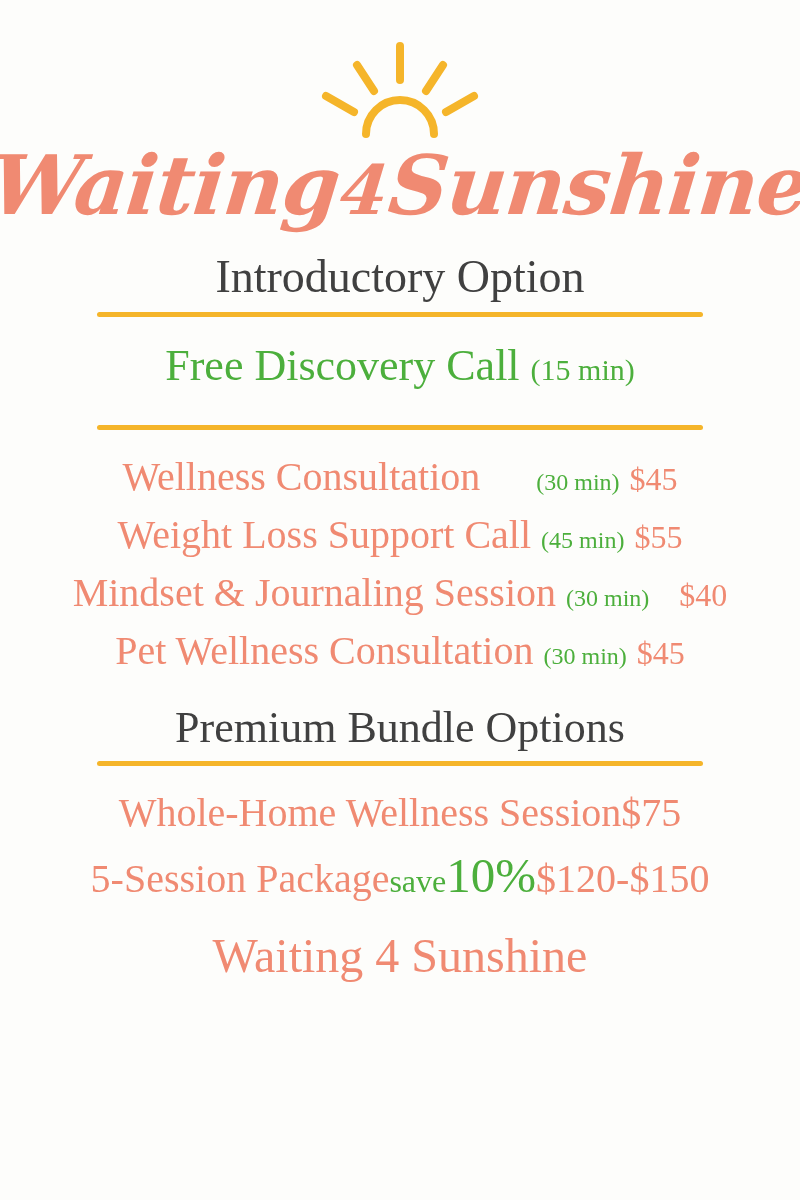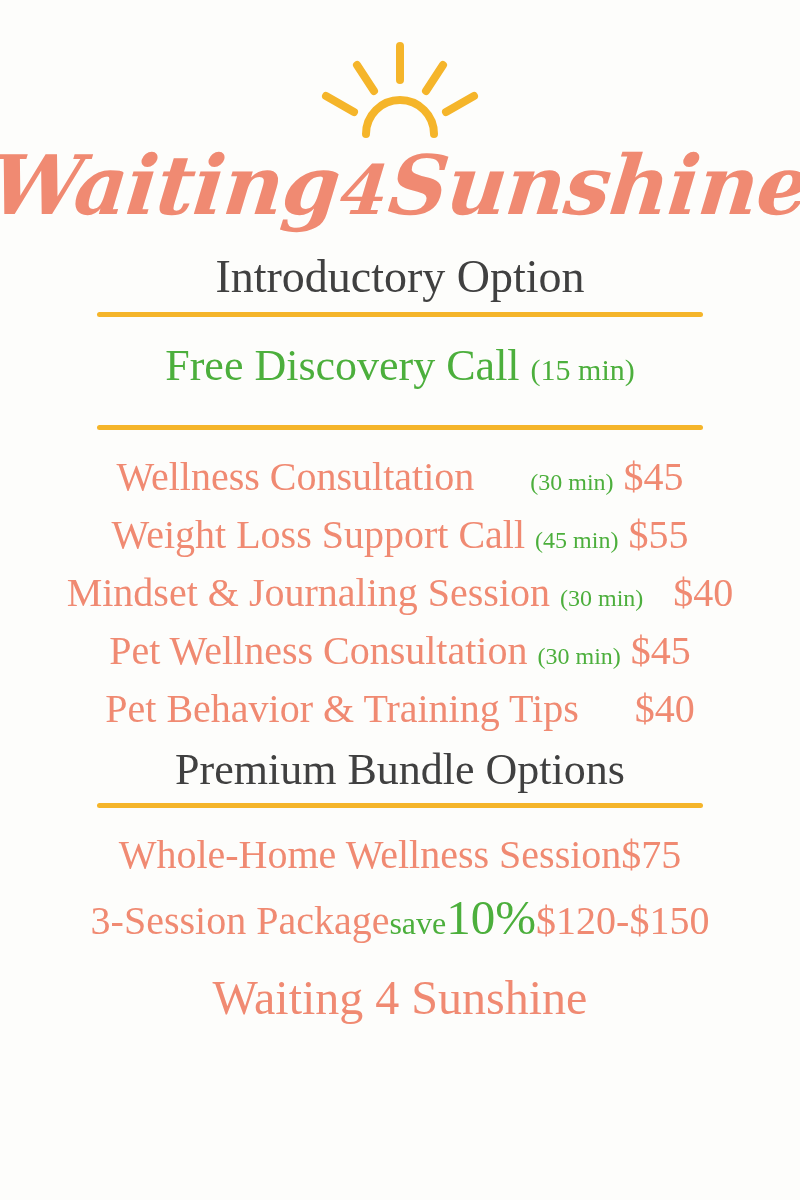--- a/index.html
+++ b/index.html
@@ -86,21 +86,21 @@
   .svc-row {
     color: #F08A72;
     font-size: 40px;
   }
   .svc-row .dur {
     color: #4CAF3C;
     font-size: 24px;
   }
   .svc-row .price {
     color: #F08A72;
-    font-size: 40px;
+    font-size: 32px;
   }
   .svc-row .gap-sm { display: inline-block; width: 10px; }
   .svc-row .gap-md { display: inline-block; width: 30px; }
   .svc-row .gap-lg { display: inline-block; width: 56px; }
 
   .bundle-row {
     color: #F08A72;
     font-size: 40px;
   }
   .bundle-row .save {
@@ -173,37 +173,34 @@
   <div class="line svc-row">
     <span>Mindset &amp; Journaling Session</span><span class="gap-sm"></span><span class="dur">(30 min)</span><span class="gap-md"></span><span class="price">$40</span>
   </div>
   <div class="sp-2"></div>
 
   <div class="line svc-row">
     <span>Pet Wellness Consultation</span><span class="gap-sm"></span><span class="dur">(30 min)</span><span class="gap-sm"></span><span class="price">$45</span>
   </div>
   <div class="sp-2"></div>
 
-  <div class="line svc-row">
-    <span>Pet Behavior &amp; Training Tips</span><span class="gap-lg"></span><span class="price">$40</span>
-  </div>
 
   <div class="sp-2"></div>
 
   <div class="section-head tight">Premium Bundle Options</div>
   <div class="sp-3"></div>
   <div class="divider"></div>
   <div class="sp-1"></div>
 
   <div class="line bundle-row">
     <span>Whole-Home Wellness Session</span><span class="gap-lg"></span><span>$75</span>
   </div>
   <div class="sp-2"></div>
 
   <div class="line bundle-row">
-    <span>3-Session Package</span><span class="gap-sm"></span><span class="save">save</span><span class="gap-sm"></span><span class="pct">10%</span><span class="gap-lg"></span><span>$120-$150</span>
+    <span>5-Session Package</span><span class="gap-sm"></span><span class="save">save</span><span class="gap-sm"></span><span class="pct">10%</span><span class="gap-lg"></span><span>$120-$150</span>
   </div>
 
   <div class="sp-1"></div>
 
   <div class="footer-brand">Waiting 4 Sunshine</div>
 
 </div>
 
 </body></html>

